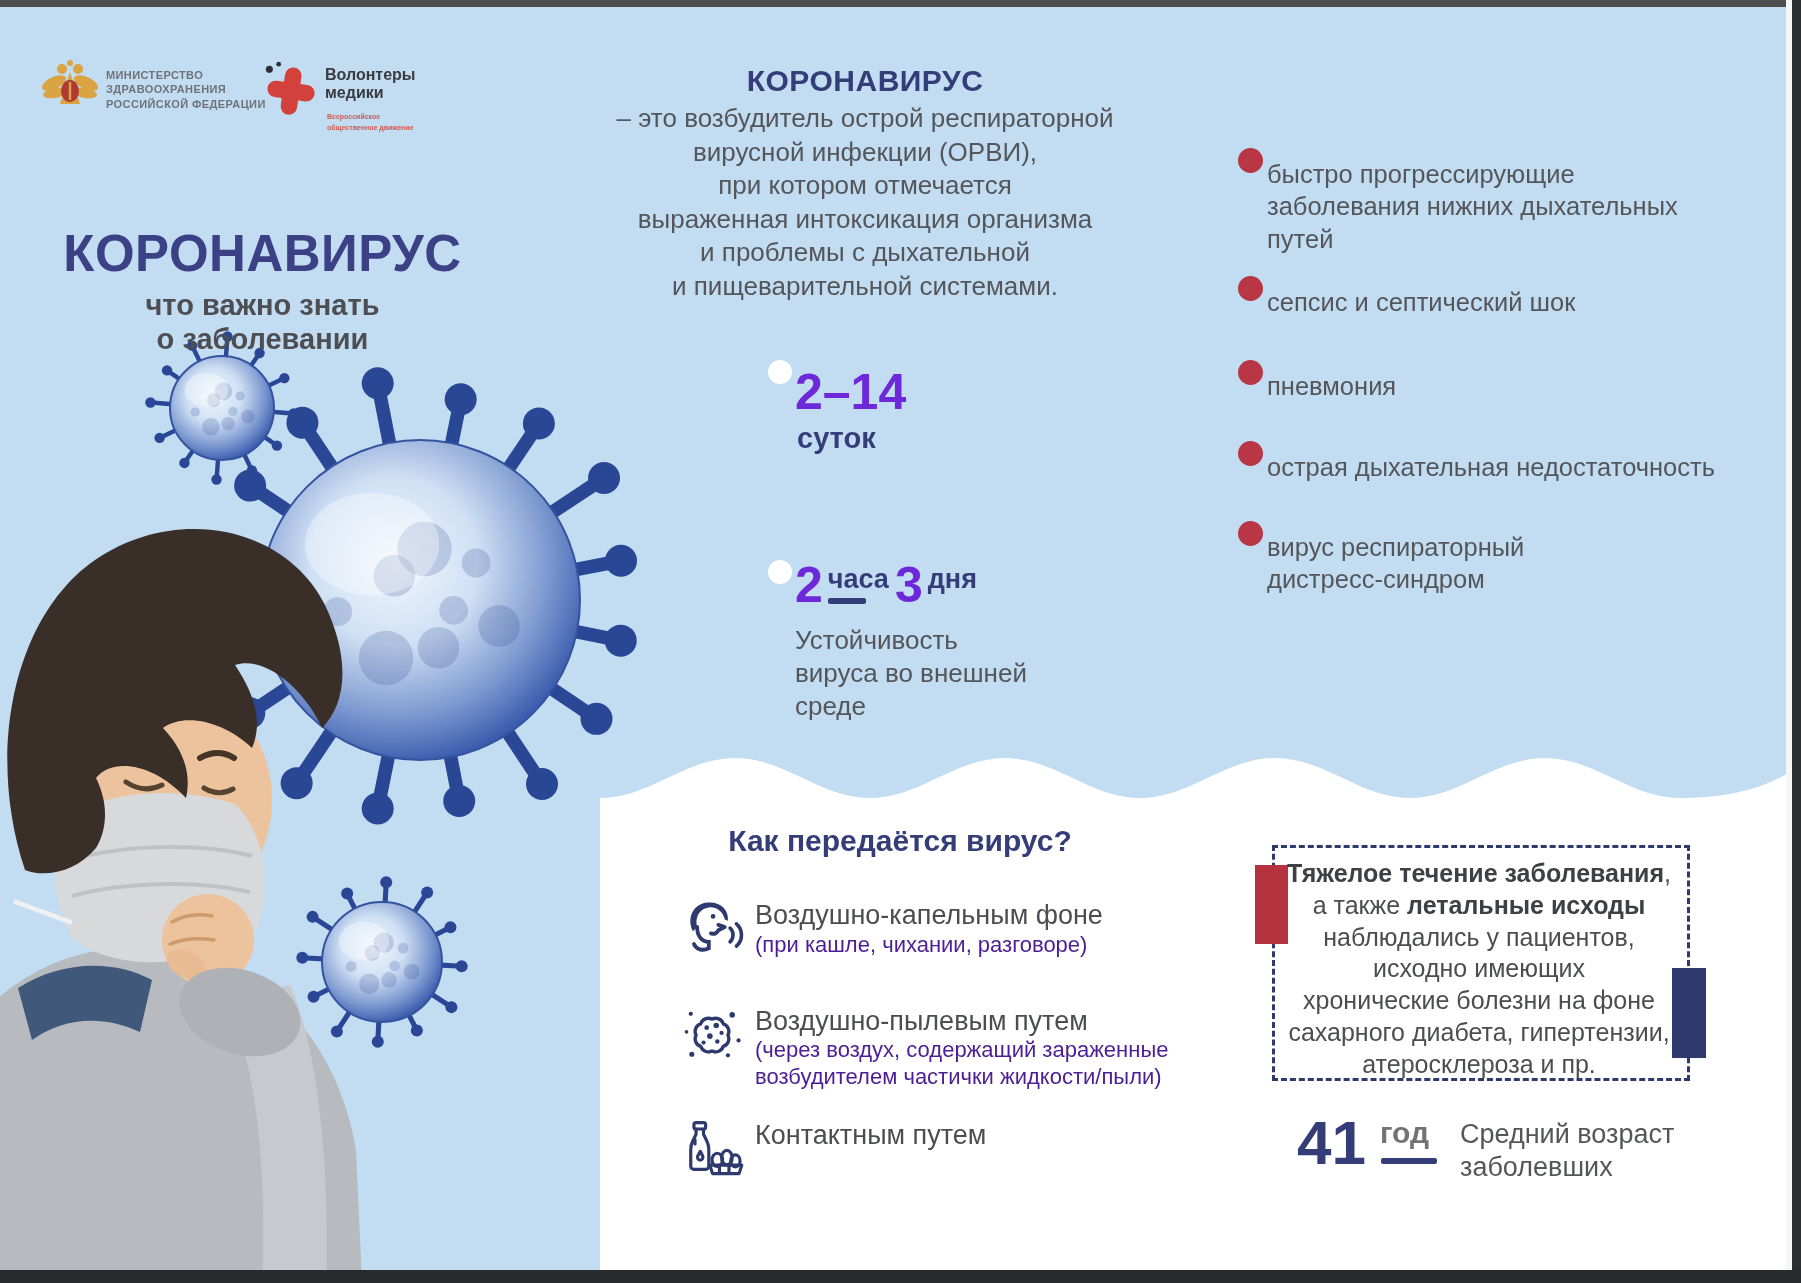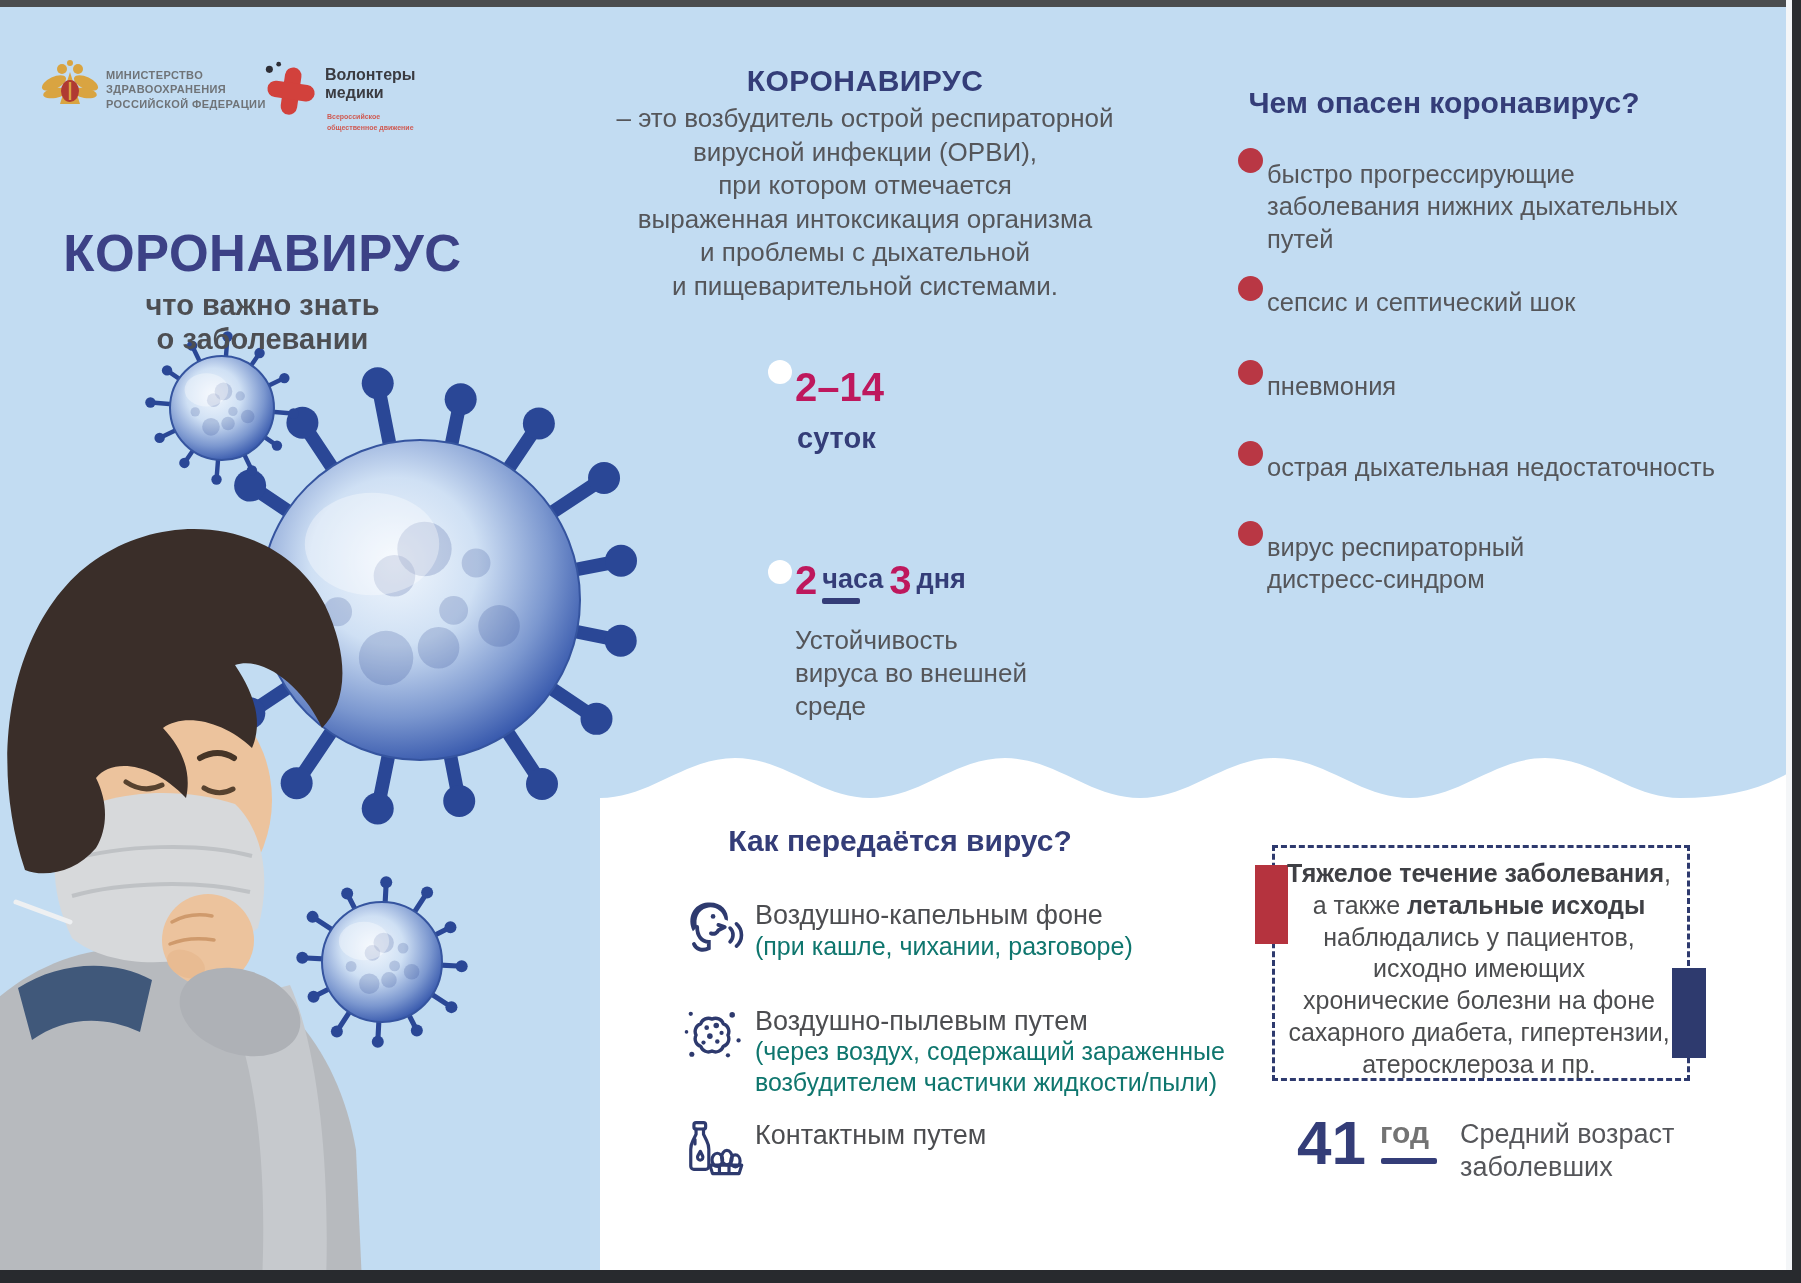--- a/index.html
+++ b/index.html
@@ -14,32 +14,32 @@
   .min-text{font-size:11px;font-weight:700;color:#6f7377;line-height:1.3;letter-spacing:.4px;}
   .vol-title{font-size:16px;font-weight:700;color:#3a3b41;line-height:1.12;}
   .vol-sub{font-size:7px;font-weight:700;color:#cf5a52;line-height:1.5;}
   
   .hero-title{font-size:51px;font-weight:700;color:#3c4186;letter-spacing:.5px;text-align:center;}
   .hero-sub{font-size:29px;font-weight:700;color:#4d4e52;line-height:1.18;text-align:center;}
   
   .about-head{font-size:30px;font-weight:700;text-align:center;letter-spacing:.5px;}
   .about-desc{font-size:26px;line-height:1.29;text-align:center;}
   .stat-bullet{width:24px;height:24px;border-radius:50%;background:#ffffff;}
-  .stat-value{font-size:40px;font-weight:700;color:#be185d;line-height:1;}
+  .stat-value{font-size:50px;font-weight:700;color:#6d28d9;line-height:1;}
   .stat-unit{font-size:29px;font-weight:700;color:#343d78;line-height:1;}
   .stat-label{font-size:26px;line-height:1.26;}
   .unit-dash{height:6px;background:#343d78;border-radius:2px;}
   
   .danger-head{font-size:30px;font-weight:700;text-align:center;}
   .danger-dot{width:25px;height:25px;border-radius:50%;background:#b93744;}
   .danger-text{font-size:25.5px;line-height:1.27;}
   
   .trans-head{font-size:30px;font-weight:700;text-align:center;}
   .trans-title{font-size:27px;color:#4c4d50;}
-  .trans-note{font-size:25px;color:#0f766e;line-height:1.24;}
+  .trans-note{font-size:22px;color:#4c1d95;line-height:1.24;}
   
   .severe-box{border:3px dashed #2e3a6e;}
   .severe-text{font-size:25px;line-height:1.27;text-align:center;color:#4c4d4f;}
   .severe-text b{color:#3f4045;}
   .accent-red{background:#b5333e;}
   .accent-navy{background:#2e3a6e;}
   
   .age-value{font-size:62px;font-weight:700;color:#343d78;line-height:1;}
   .age-unit{font-size:30px;font-weight:700;color:#737373;line-height:1;}
   .age-label{font-size:27px;line-height:1.22;}
@@ -268,21 +268,20 @@
       <span class="stat-unit" style="font-size:27px;">часа</span>
       <span class="unit-dash" style="display:block;width:38px;margin-top:5px;"></span>
     </span>
     <span class="stat-value">3</span>
     <span class="stat-unit" style="font-size:27px;margin:6px 16px 0 5px;">дня</span>
   </div>
   <div class="abs stat-label gray pre" style="left:795px;top:624px;">Устойчивость
 вируса во внешней
 среде</div>
 
-  <div class="abs danger-head navy" style="left:1224px;top:86px;width:440px;">Чем опасен коронавирус?</div>
 
   <div class="abs danger-dot" style="left:1238px;top:148px;"></div>
   <div class="abs danger-text gray pre" style="left:1267px;top:158px;width:460px;">быстро прогрессирующие
 заболевания нижних дыхательных
 путей</div>
 
   <div class="abs danger-dot" style="left:1238px;top:276px;"></div>
   <div class="abs danger-text gray pre" style="left:1267px;top:286px;width:460px;">сепсис и септический шок</div>
 
   <div class="abs danger-dot" style="left:1238px;top:360px;"></div>

